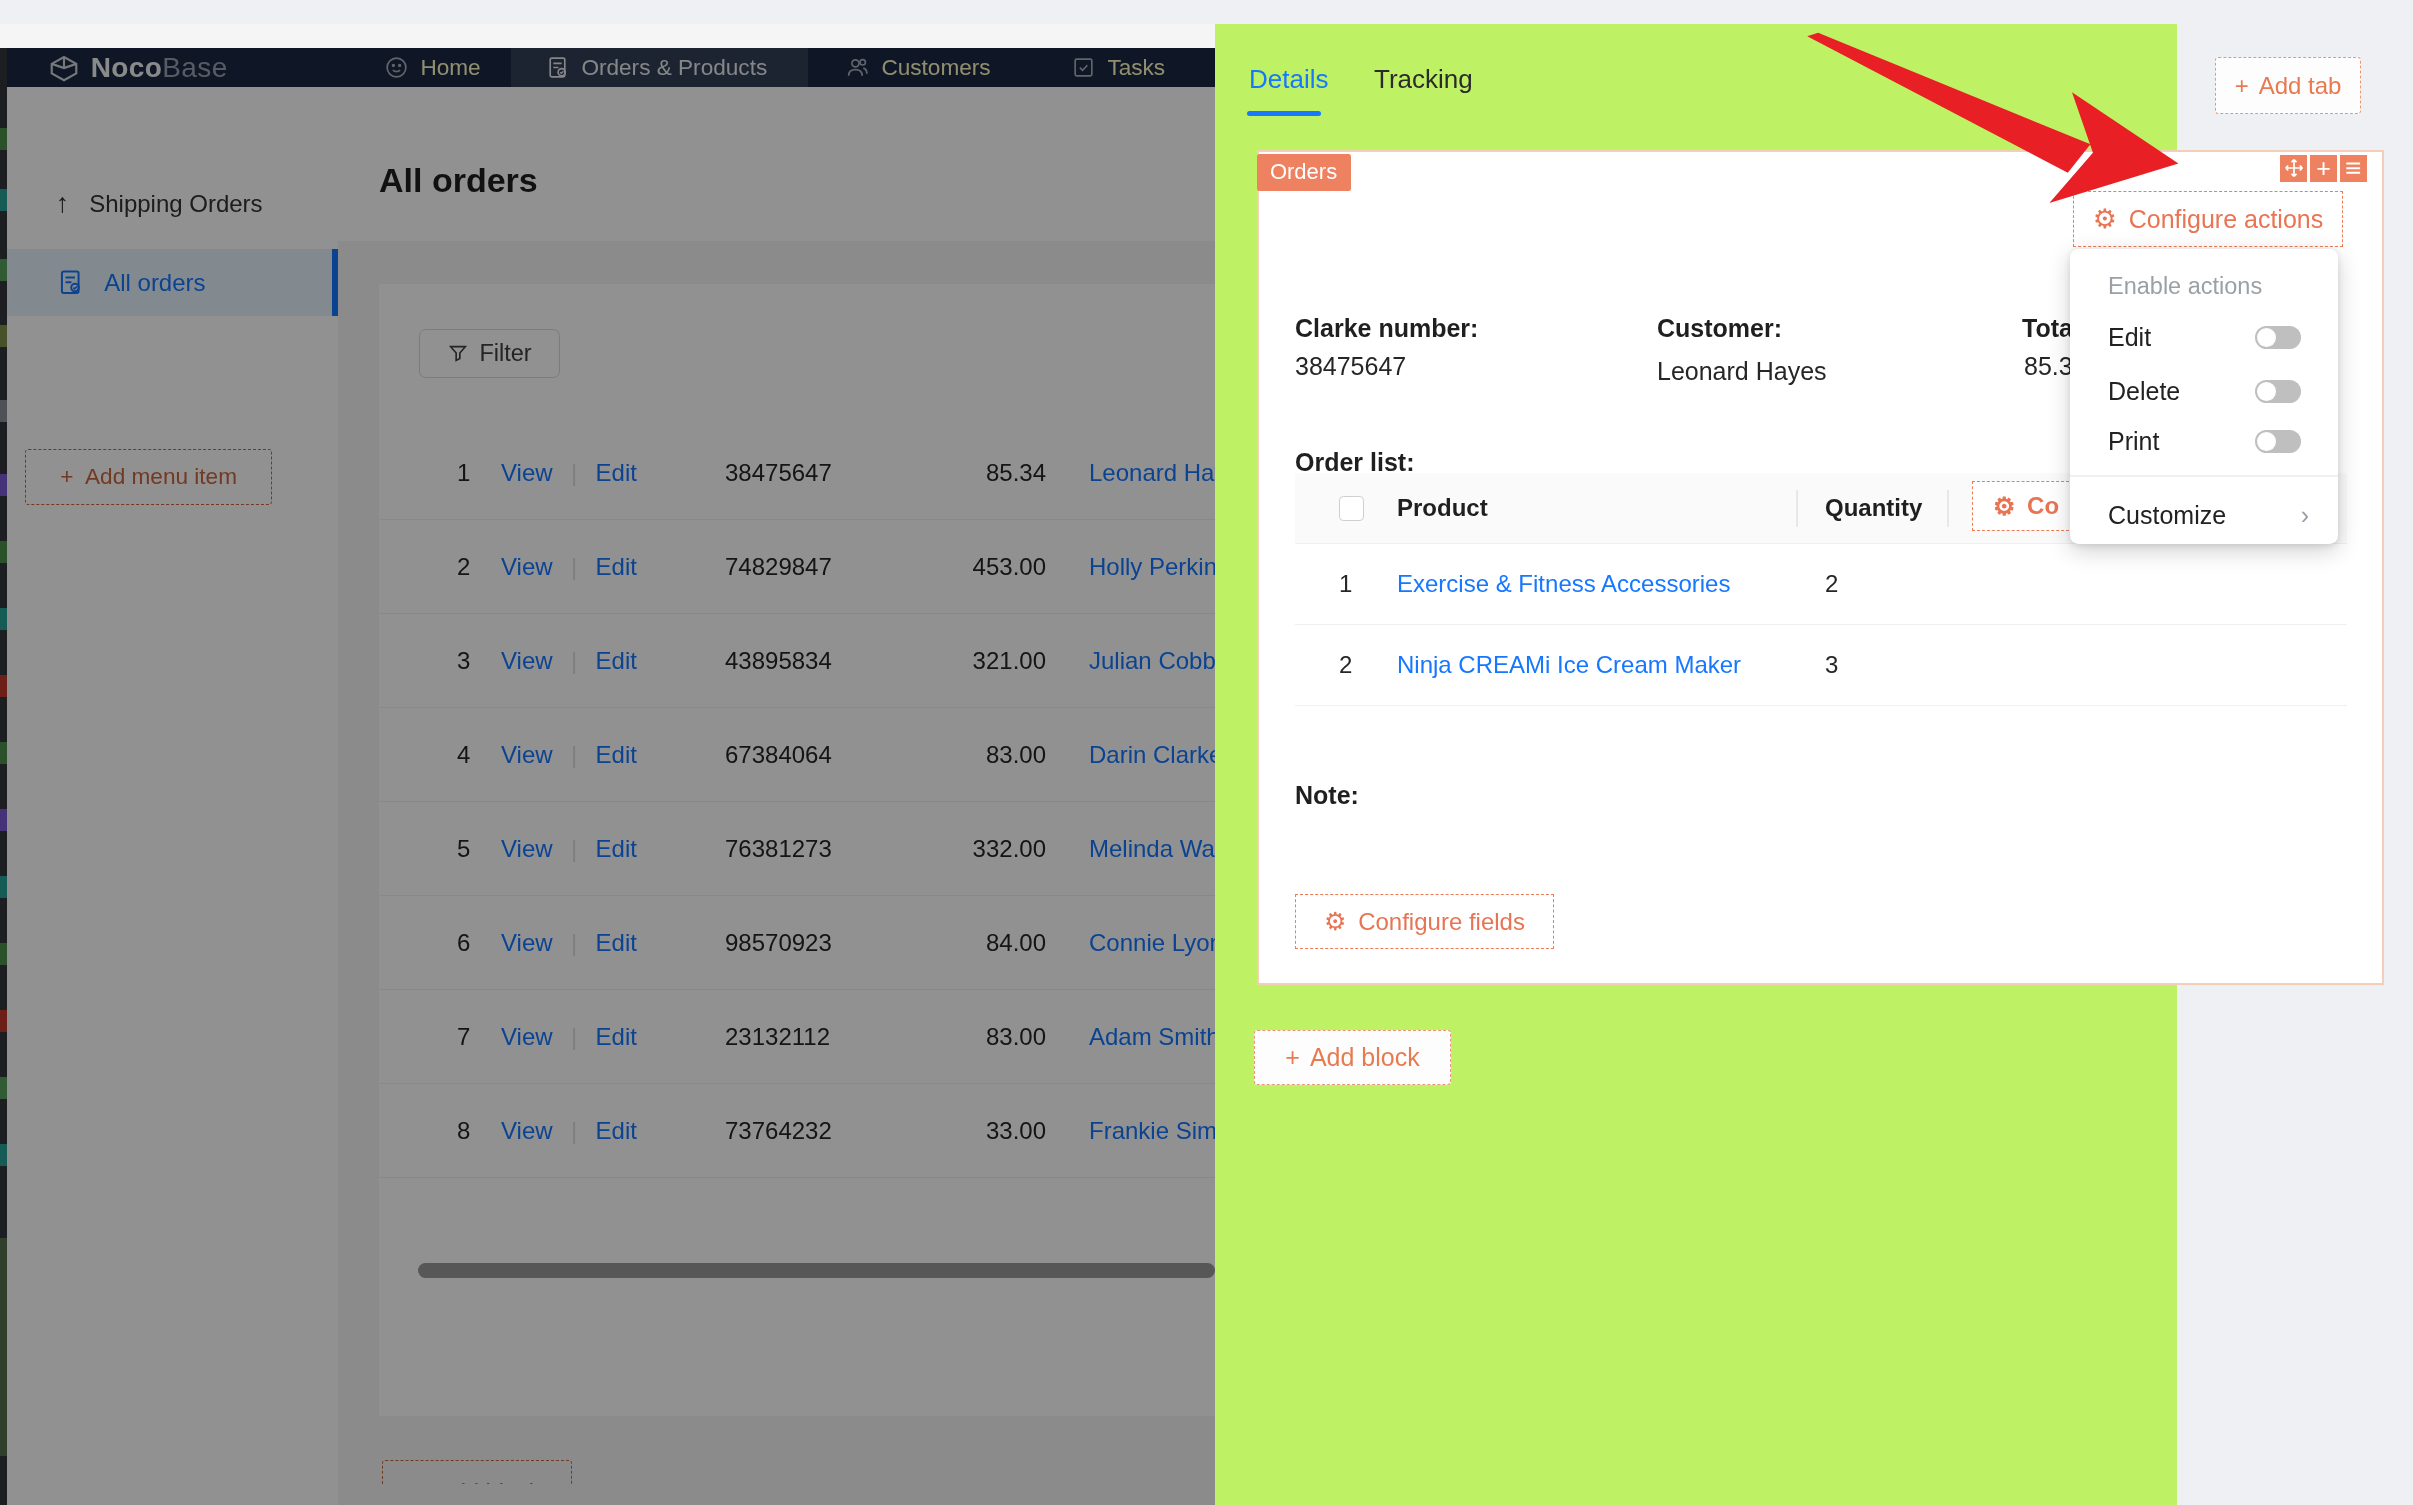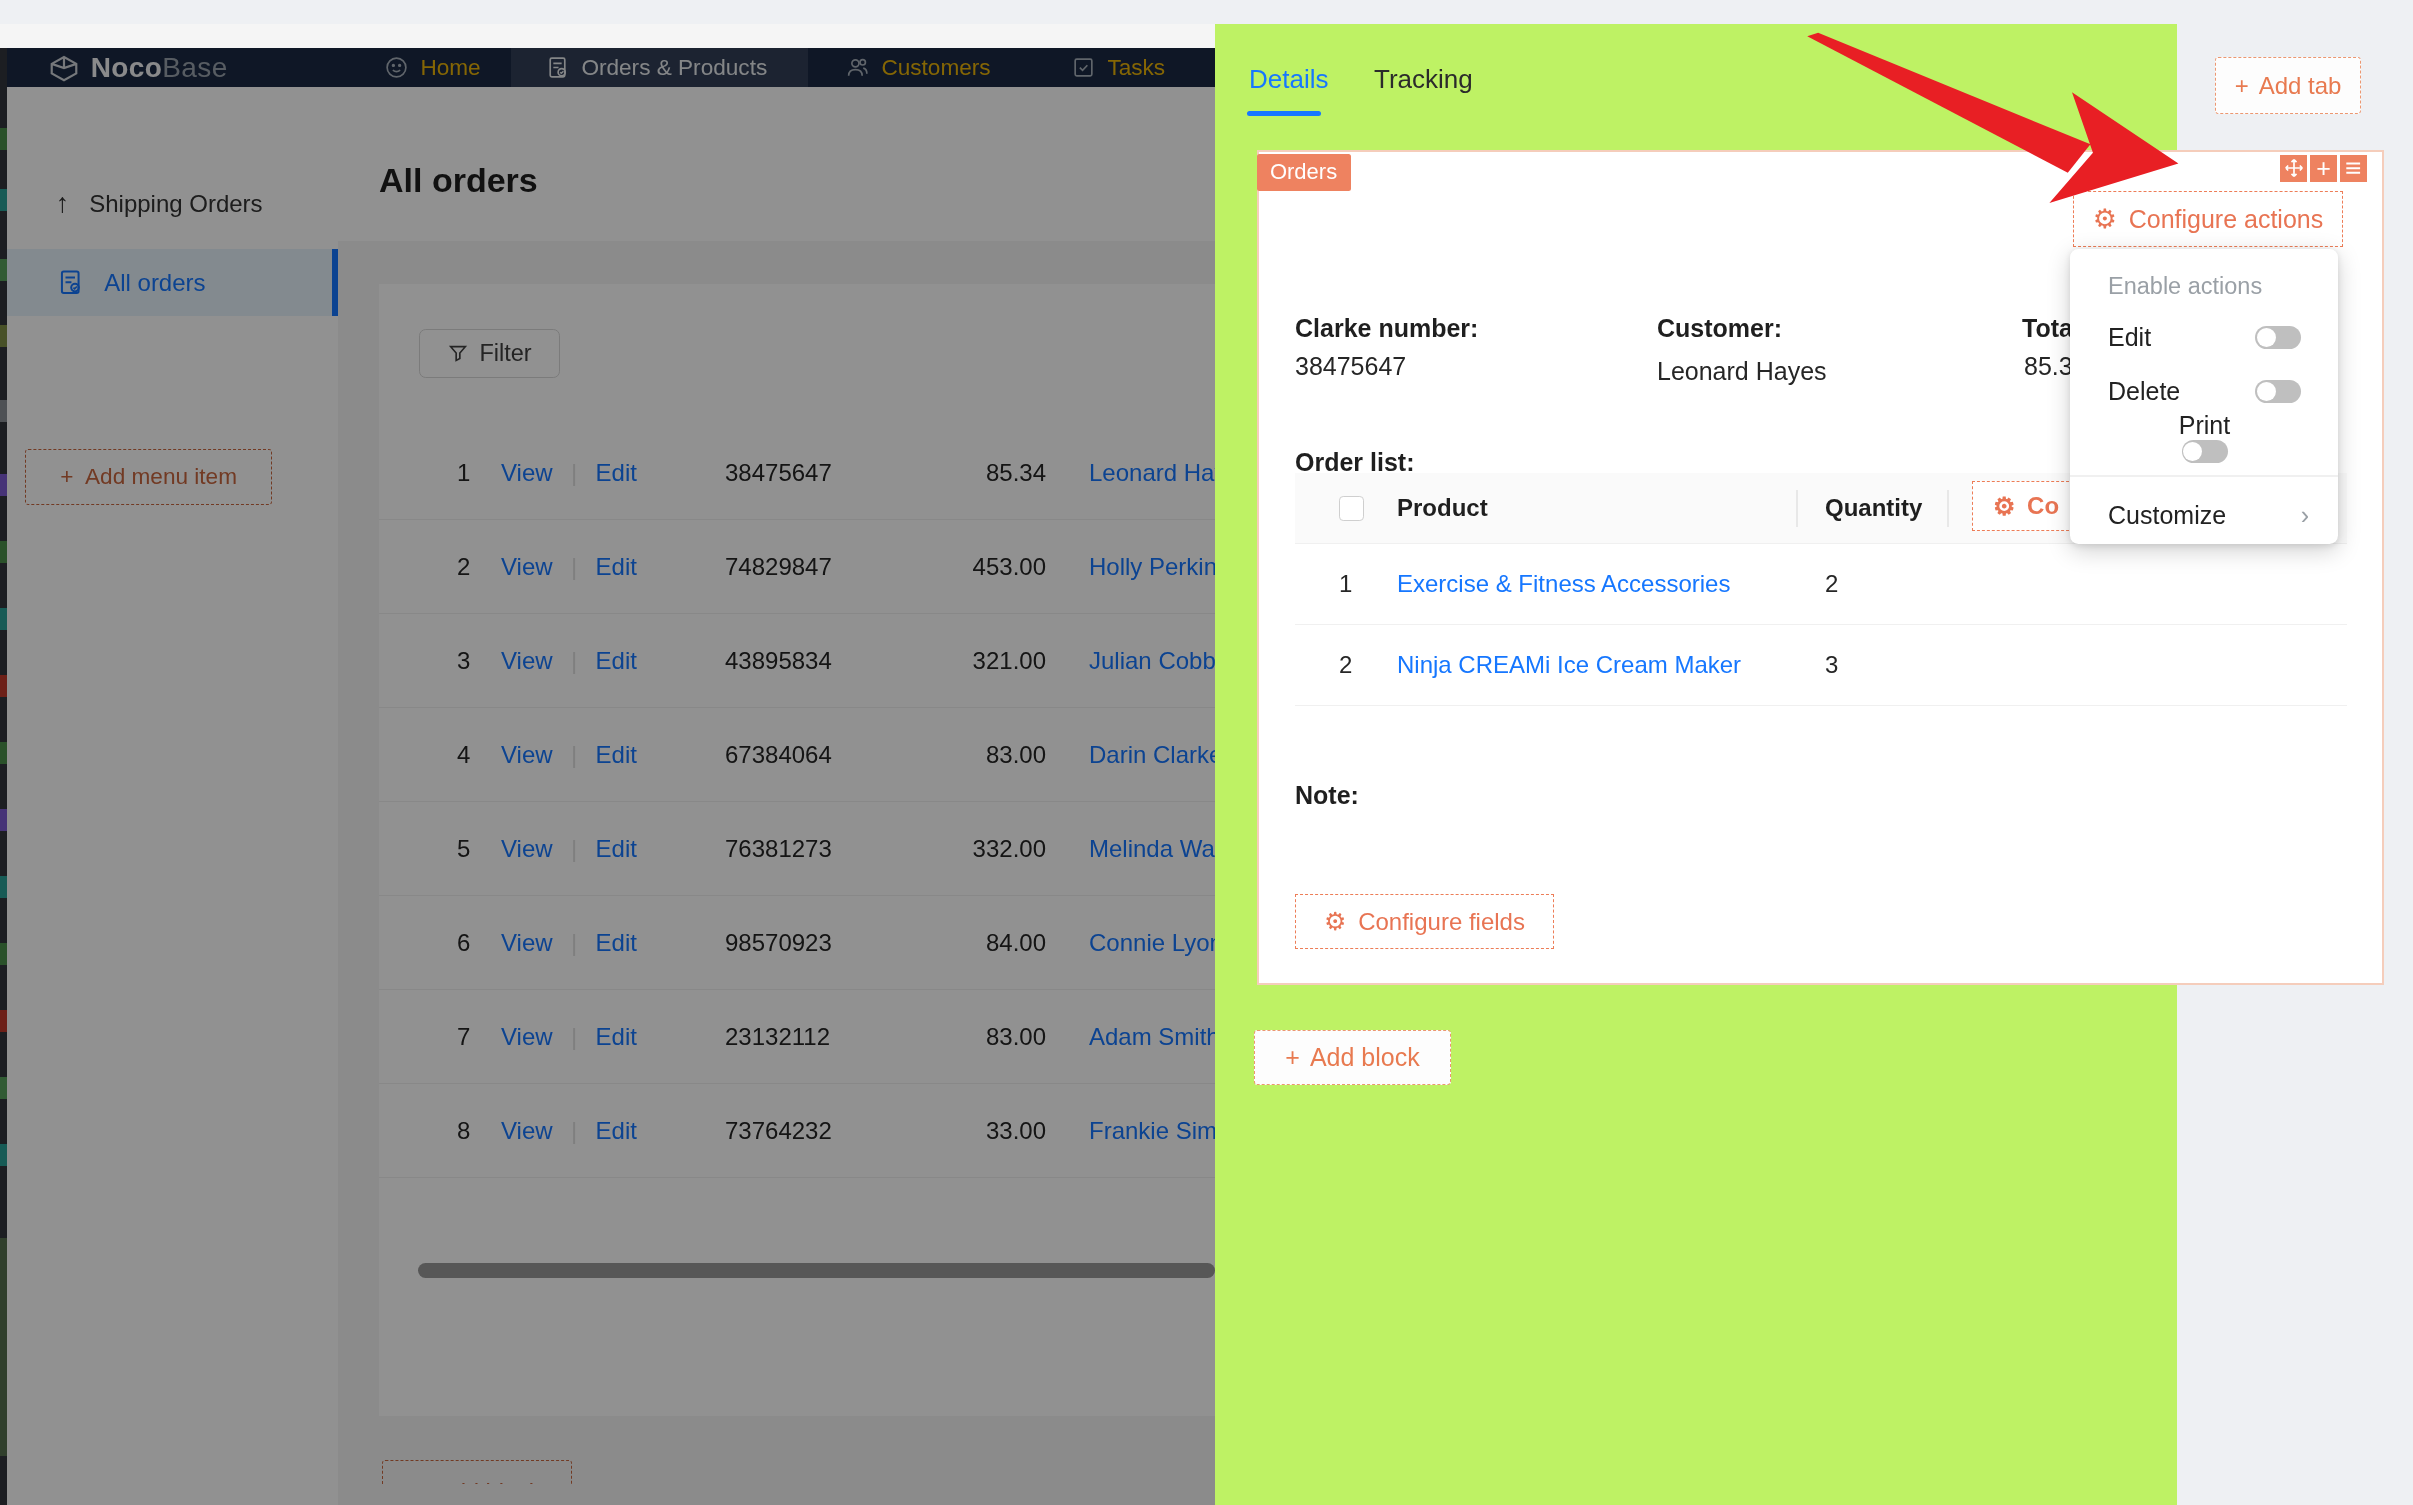--- a/index.html
+++ b/index.html
@@ -5,21 +5,21 @@
   html,body{margin:0;padding:0;background:#222;}
   #stage{position:relative;width:2413px;height:1506px;overflow:hidden;
          font-family:"Liberation Sans",sans-serif;background:#eef0f3;}
   .abs{position:absolute;margin-top:24px;}
   
   #app-left{left:0;top:0;width:1215px;height:1506px;background:#f5f5f5;overflow:hidden;}
   #edge-strip{left:0;top:0;width:6.7px;height:1506px;background:#32363c;}
   .edge-tick{position:absolute;left:0;width:6.7px;height:22px;}
   #navbar{left:6.7px;top:0;width:1208px;height:39px;background:#1b2a44;}
   .nav-item{position:absolute;top:0;height:39px;display:flex;align-items:center;gap:11.7px;
-            color:#eab308;font-size:22.6px;}
+            color:#fef9c3;font-size:22.6px;}
   .nav-item.active{color:#e8ebee;}
   .nav-sel-bg{position:absolute;top:0;height:39px;background:rgba(255,255,255,0.10);}
   #logo{position:absolute;left:40px;top:0;height:39px;display:flex;align-items:center;gap:10px;}
   #logo .t{font-size:28px;font-weight:700;color:#f2f3f5;letter-spacing:0.4px;}
   #logo .t .lite{font-weight:400;color:#9aa3ad;}
   #sidebar{left:6.7px;top:39px;width:331px;height:1467px;background:#ffffff;}
   .side-item{position:absolute;left:0;width:331px;height:67px;display:flex;align-items:center;
              gap:20px;padding-left:49px;box-sizing:border-box;font-size:24px;color:#333;}
   .side-item.active{background:#e7f2fc;color:#1677ff;}
   .side-item.active .bar{position:absolute;right:0;top:0;width:5.9px;height:67px;background:#1677ff;}
@@ -427,21 +427,21 @@
       <span class="switch">
           <span class="knob"></span>
         </span>
     </div>
     <div class="menu-row" style="top:124px;">
       <span>Delete</span>
       <span class="switch">
           <span class="knob"></span>
         </span>
     </div>
-    <div class="menu-row" style="top:162px;flex-direction:column;">
+    <div class="menu-row" style="top:174px;">
       <span>Print</span>
       <span class="switch">
           <span class="knob"></span>
         </span>
     </div>
 
     <div class="divider"></div>
 
     <div class="customize">
       <span>Customize</span>

